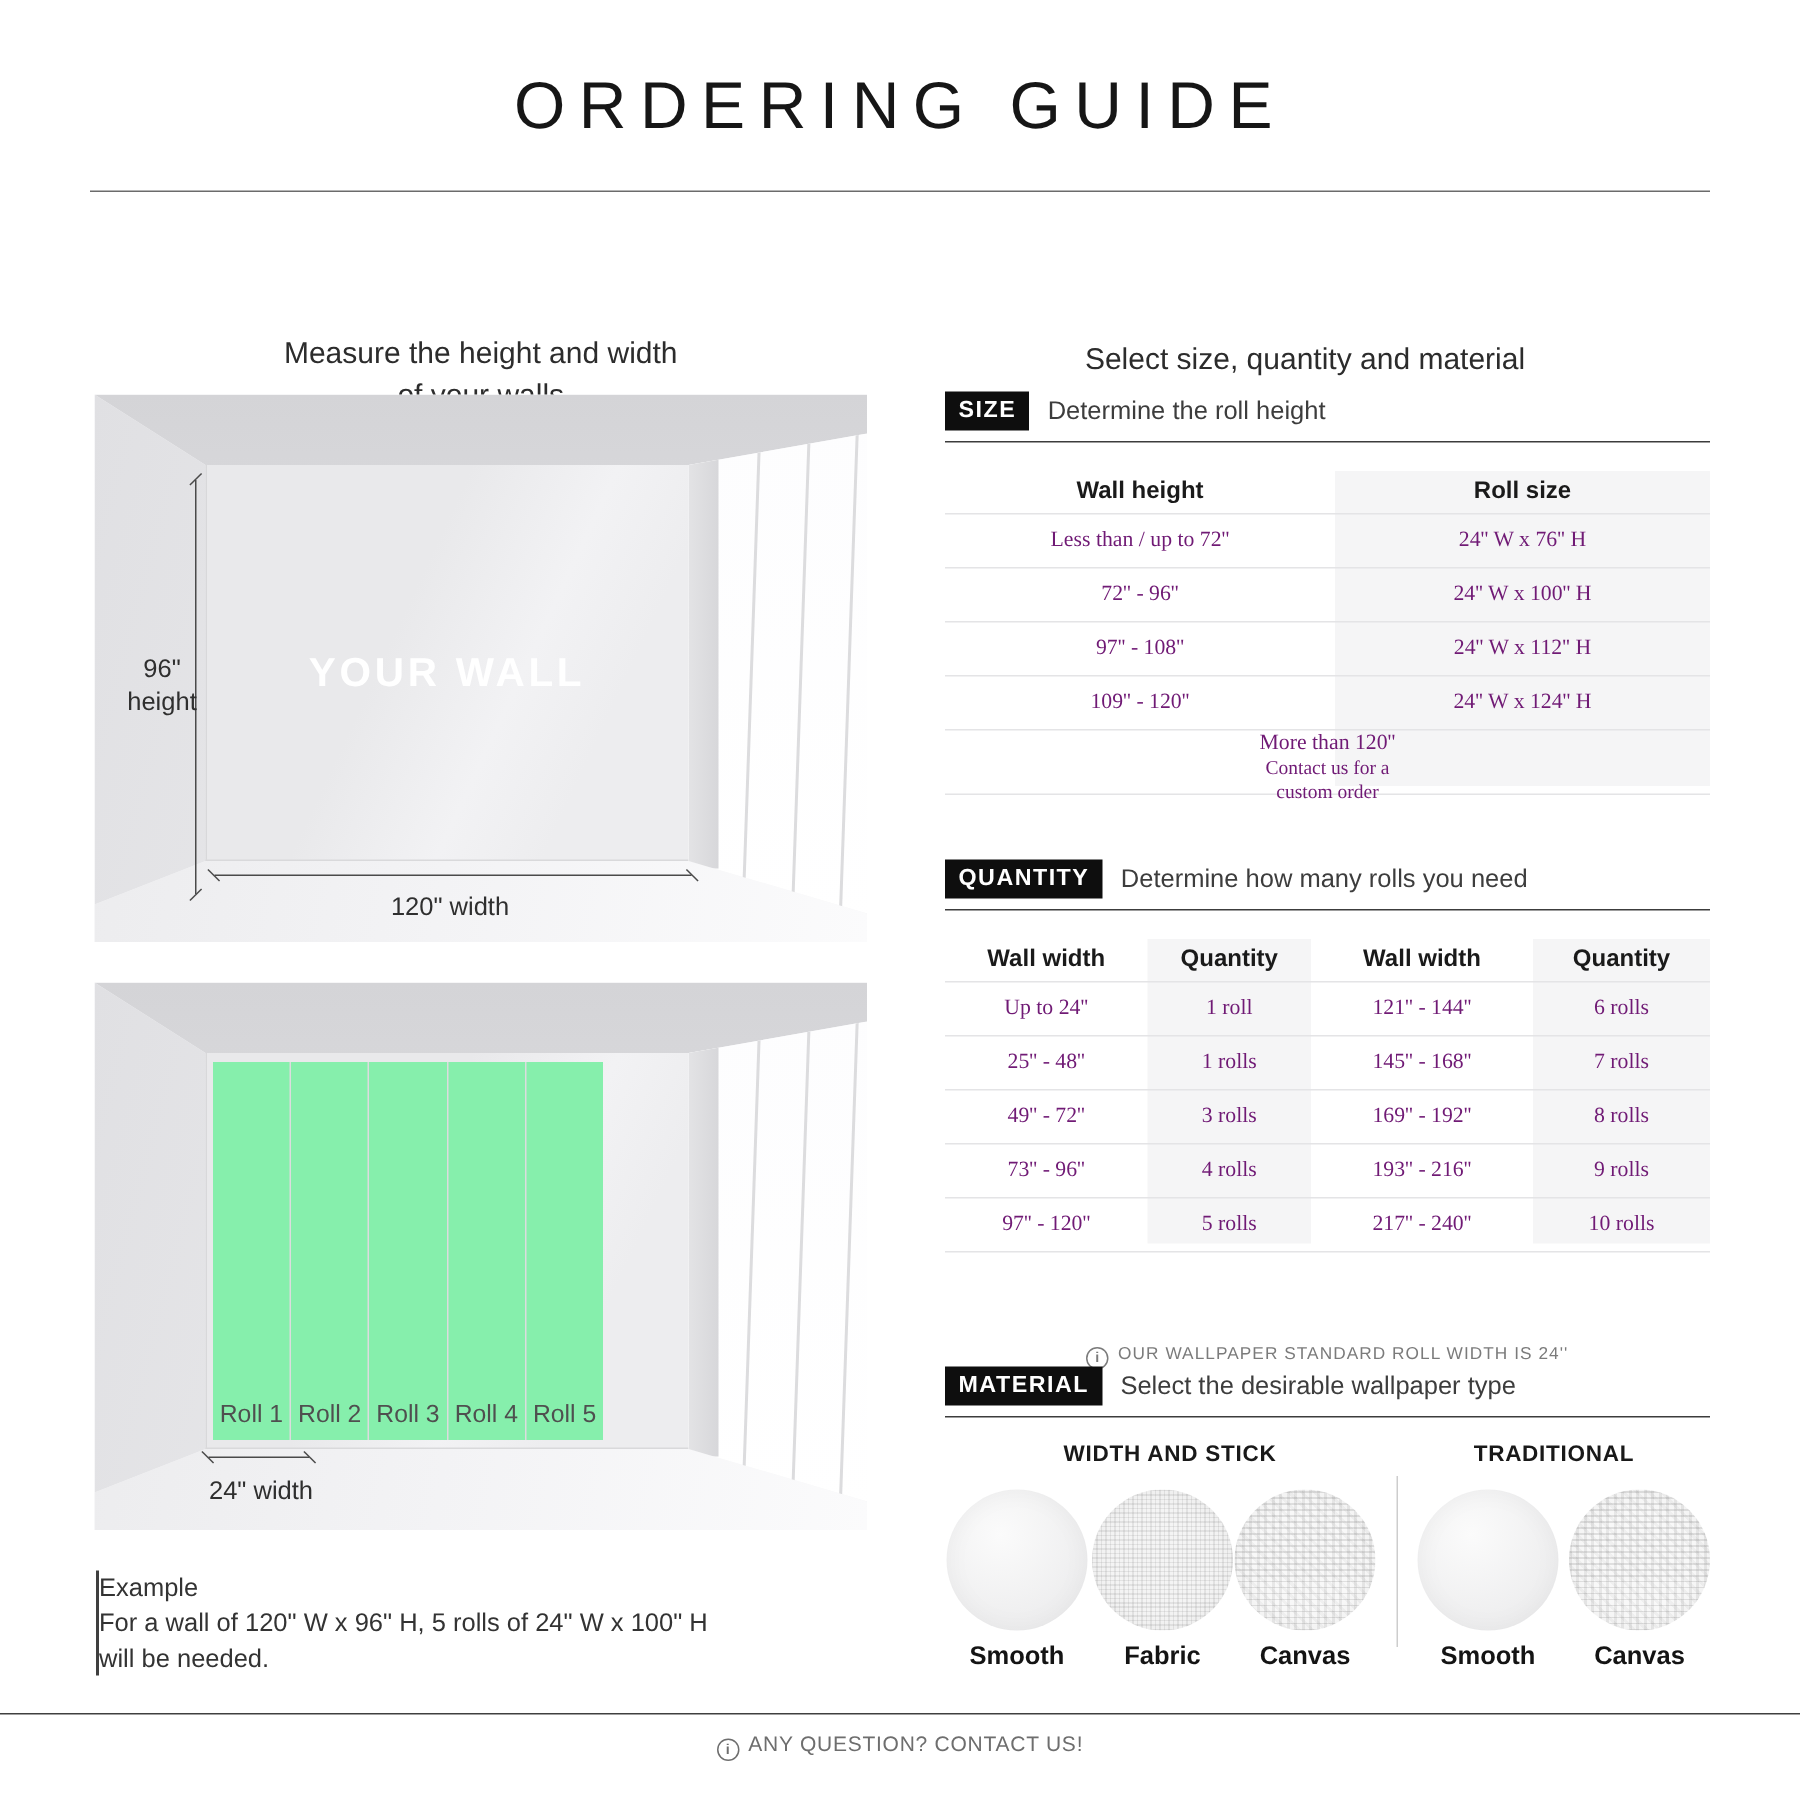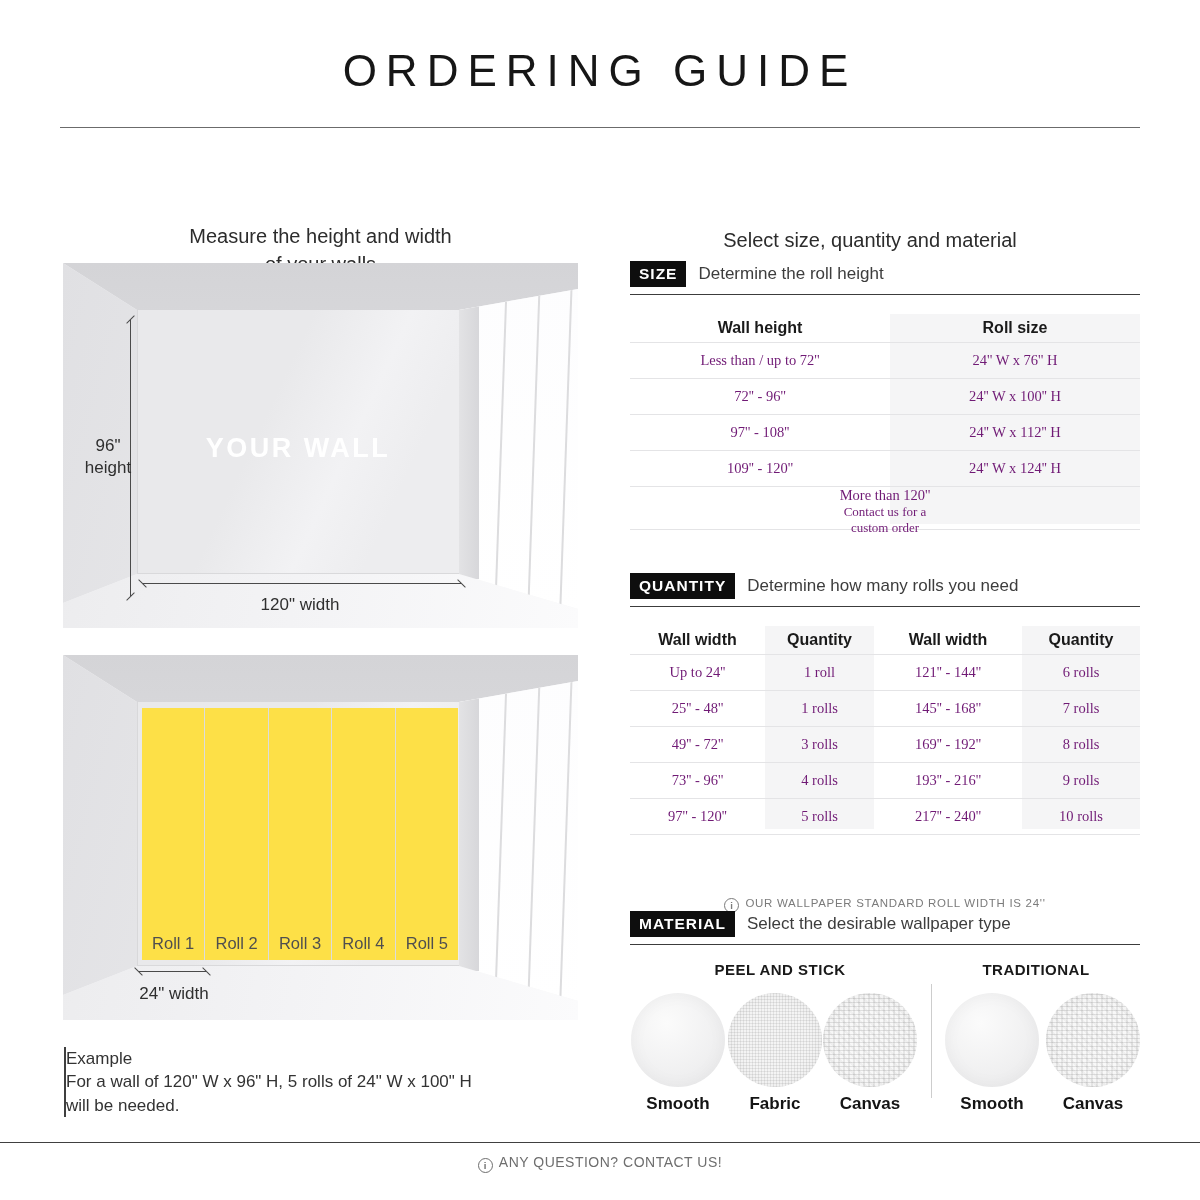--- a/index.html
+++ b/index.html
@@ -44,22 +44,22 @@
   .dim-v::before,.dim-v::after{content:"";position:absolute;left:-5px;width:11px;height:1px;background:#4a4a4a;}
   .dim-v::before{top:-1px;transform:rotate(-45deg);}
   .dim-v::after{bottom:-1px;transform:rotate(-45deg);}
   .dim-h{position:absolute;height:1px;background:#4a4a4a;}
   .dim-h::before,.dim-h::after{content:"";position:absolute;top:-5px;width:1px;height:11px;background:#4a4a4a;}
   .dim-h::before{left:-1px;transform:rotate(-45deg);}
   .dim-h::after{right:-1px;transform:rotate(-45deg);}
   .dim-label{position:absolute;text-align:center;font-size:17px;color:#2f2f2f;line-height:1.3;}
 
   
-  .rolls{position:absolute;left:79px;top:53px;width:316px;height:252px;display:flex;
-         background:#fde047;}
+  .rolls{position:absolute;left:79px;top:53px;width:260px;height:252px;display:flex;
+         background:#86efac;}
   .roll{flex:1;border-right:1px solid #dcdcde;display:flex;align-items:flex-end;justify-content:center;}
   .roll:last-child{border-right:none;}
   .roll span{font-size:16.5px;color:#4f4f4f;padding-bottom:7px;}
 
   
   .example{position:absolute;left:64px;top:1047px;width:500px;border-left:2px solid #3f3f3f;
            font-size:17px;line-height:1.38;color:#333333;}
 
   
   .sec{position:absolute;left:630px;width:510px;border-bottom:1px solid #3c3c3c;
@@ -274,21 +274,21 @@
     </div>
   </div>
   <div class="note-line">
     <span class="info-icon">i</span><span>OUR WALLPAPER STANDARD ROLL WIDTH IS 24''</span>
   </div>
 
   <div class="sec mat">
     <span class="chip">MATERIAL</span>
     <span class="sec-sub">Select the desirable wallpaper type</span>
   </div>
-  <div class="mat-group-name g-peel">PEEL AND STICK</div>
+  <div class="mat-group-name g-peel">WIDTH AND STICK</div>
   <div class="mat-group-name g-trad">TRADITIONAL</div>
   <div class="mat-divider"></div>
 
   <div class="sw smooth sw-a"></div>
   <div class="sw fabric sw-b"></div>
   <div class="sw canvas sw-c"></div>
   <div class="sw smooth sw-d"></div>
   <div class="sw canvas sw-e"></div>
 
   <div class="sw-label lb-a">Smooth</div>

